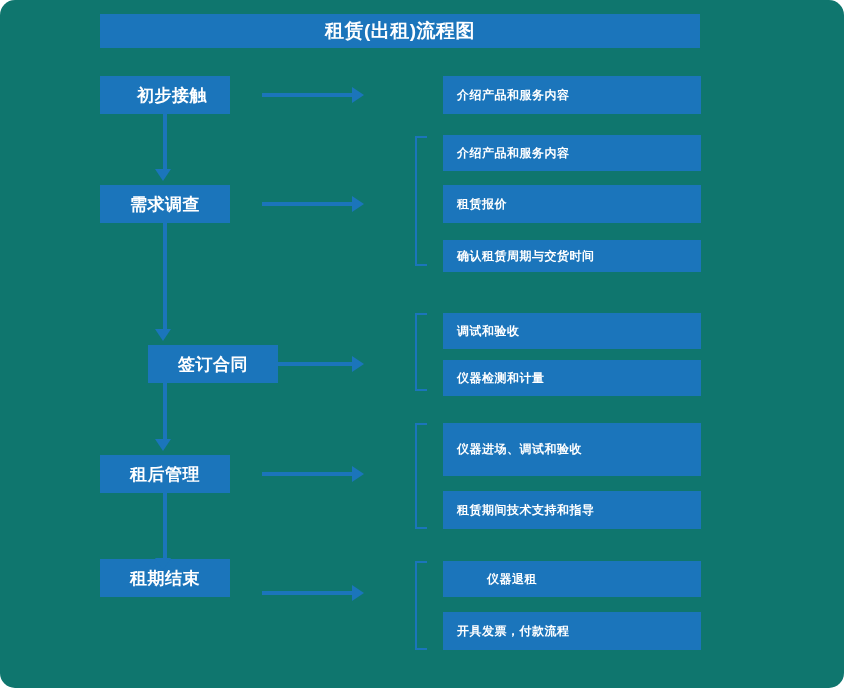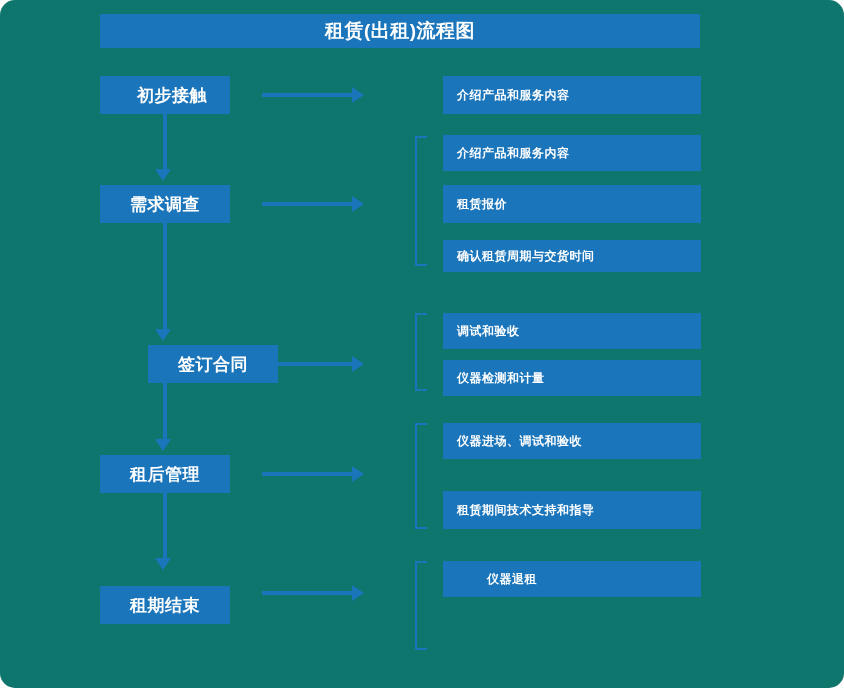--- a/index.html
+++ b/index.html
@@ -80,21 +80,21 @@
 <body>
 
 <div id="canvas">
 
   <div class="box title-box" style="left:100px; top:14px; width:600px; height:34px;">租赁(出租)流程图</div>
 
   <div class="box stage-box" style="left:100px; top:76px; width:130px; height:38px;padding-left:14px;">初步接触</div>
   <div class="box stage-box" style="left:100px; top:185px; width:130px; height:38px;">需求调查</div>
   <div class="box stage-box" style="left:100px; top:345px; width:130px; height:38px;margin-left:48px;">签订合同</div>
   <div class="box stage-box" style="left:100px; top:455px; width:130px; height:38px;">租后管理</div>
-  <div class="box stage-box" style="left:100px; top:586px; width:130px; height:38px;">租期结束</div>
+  <div class="box stage-box" style="left:100px; top:559px; width:130px; height:38px;">租期结束</div>
 
   <div class="vline" style="left:163px; top:114px; height:55px;"></div>
   <div class="varrow" style="left:155px; top:169px;"></div>
 
   <div class="vline" style="left:163px; top:223px; height:106px;"></div>
   <div class="varrow" style="left:155px; top:329px;"></div>
 
   <div class="vline" style="left:163px; top:383px; height:56px;"></div>
   <div class="varrow" style="left:155px; top:439px;"></div>
 
@@ -121,19 +121,20 @@
   <div class="bracket" style="left:415px; top:136px; height:130px;"></div>
   <div class="box detail-box" style="left:443px; top:135px; width:258px; height:36px;">介绍产品和服务内容</div>
   <div class="box detail-box" style="left:443px; top:185px; width:258px; height:38px;">租赁报价</div>
   <div class="box detail-box" style="left:443px; top:240px; width:258px; height:32px;text-align:center;">确认租赁周期与交货时间</div>
 
   <div class="bracket" style="left:415px; top:313px; height:78px;"></div>
   <div class="box detail-box" style="left:443px; top:313px; width:258px; height:36px;">调试和验收</div>
   <div class="box detail-box" style="left:443px; top:360px; width:258px; height:36px;">仪器检测和计量</div>
 
   <div class="bracket" style="left:415px; top:423px; height:106px;"></div>
-  <div class="box detail-box" style="left:443px; top:423px; width:258px; height:36px;">仪器进场、调试和验收</div>
+  <div class="box detail-box" style="left:443px; top:423px; width:258px; height:53px;">仪器进场、调试和验收</div>
   <div class="box detail-box" style="left:443px; top:491px; width:258px; height:38px;">租赁期间技术支持和指导</div>
 
   <div class="bracket" style="left:415px; top:561px; height:89px;"></div>
   <div class="box detail-box" style="left:443px; top:561px; width:258px; height:36px;padding-left:44px;">仪器退租</div>
+  <div class="box detail-box" style="left:443px; top:612px; width:258px; height:38px;">开具发票，付款流程</div>
 
 </div>
 
 </body></html>

